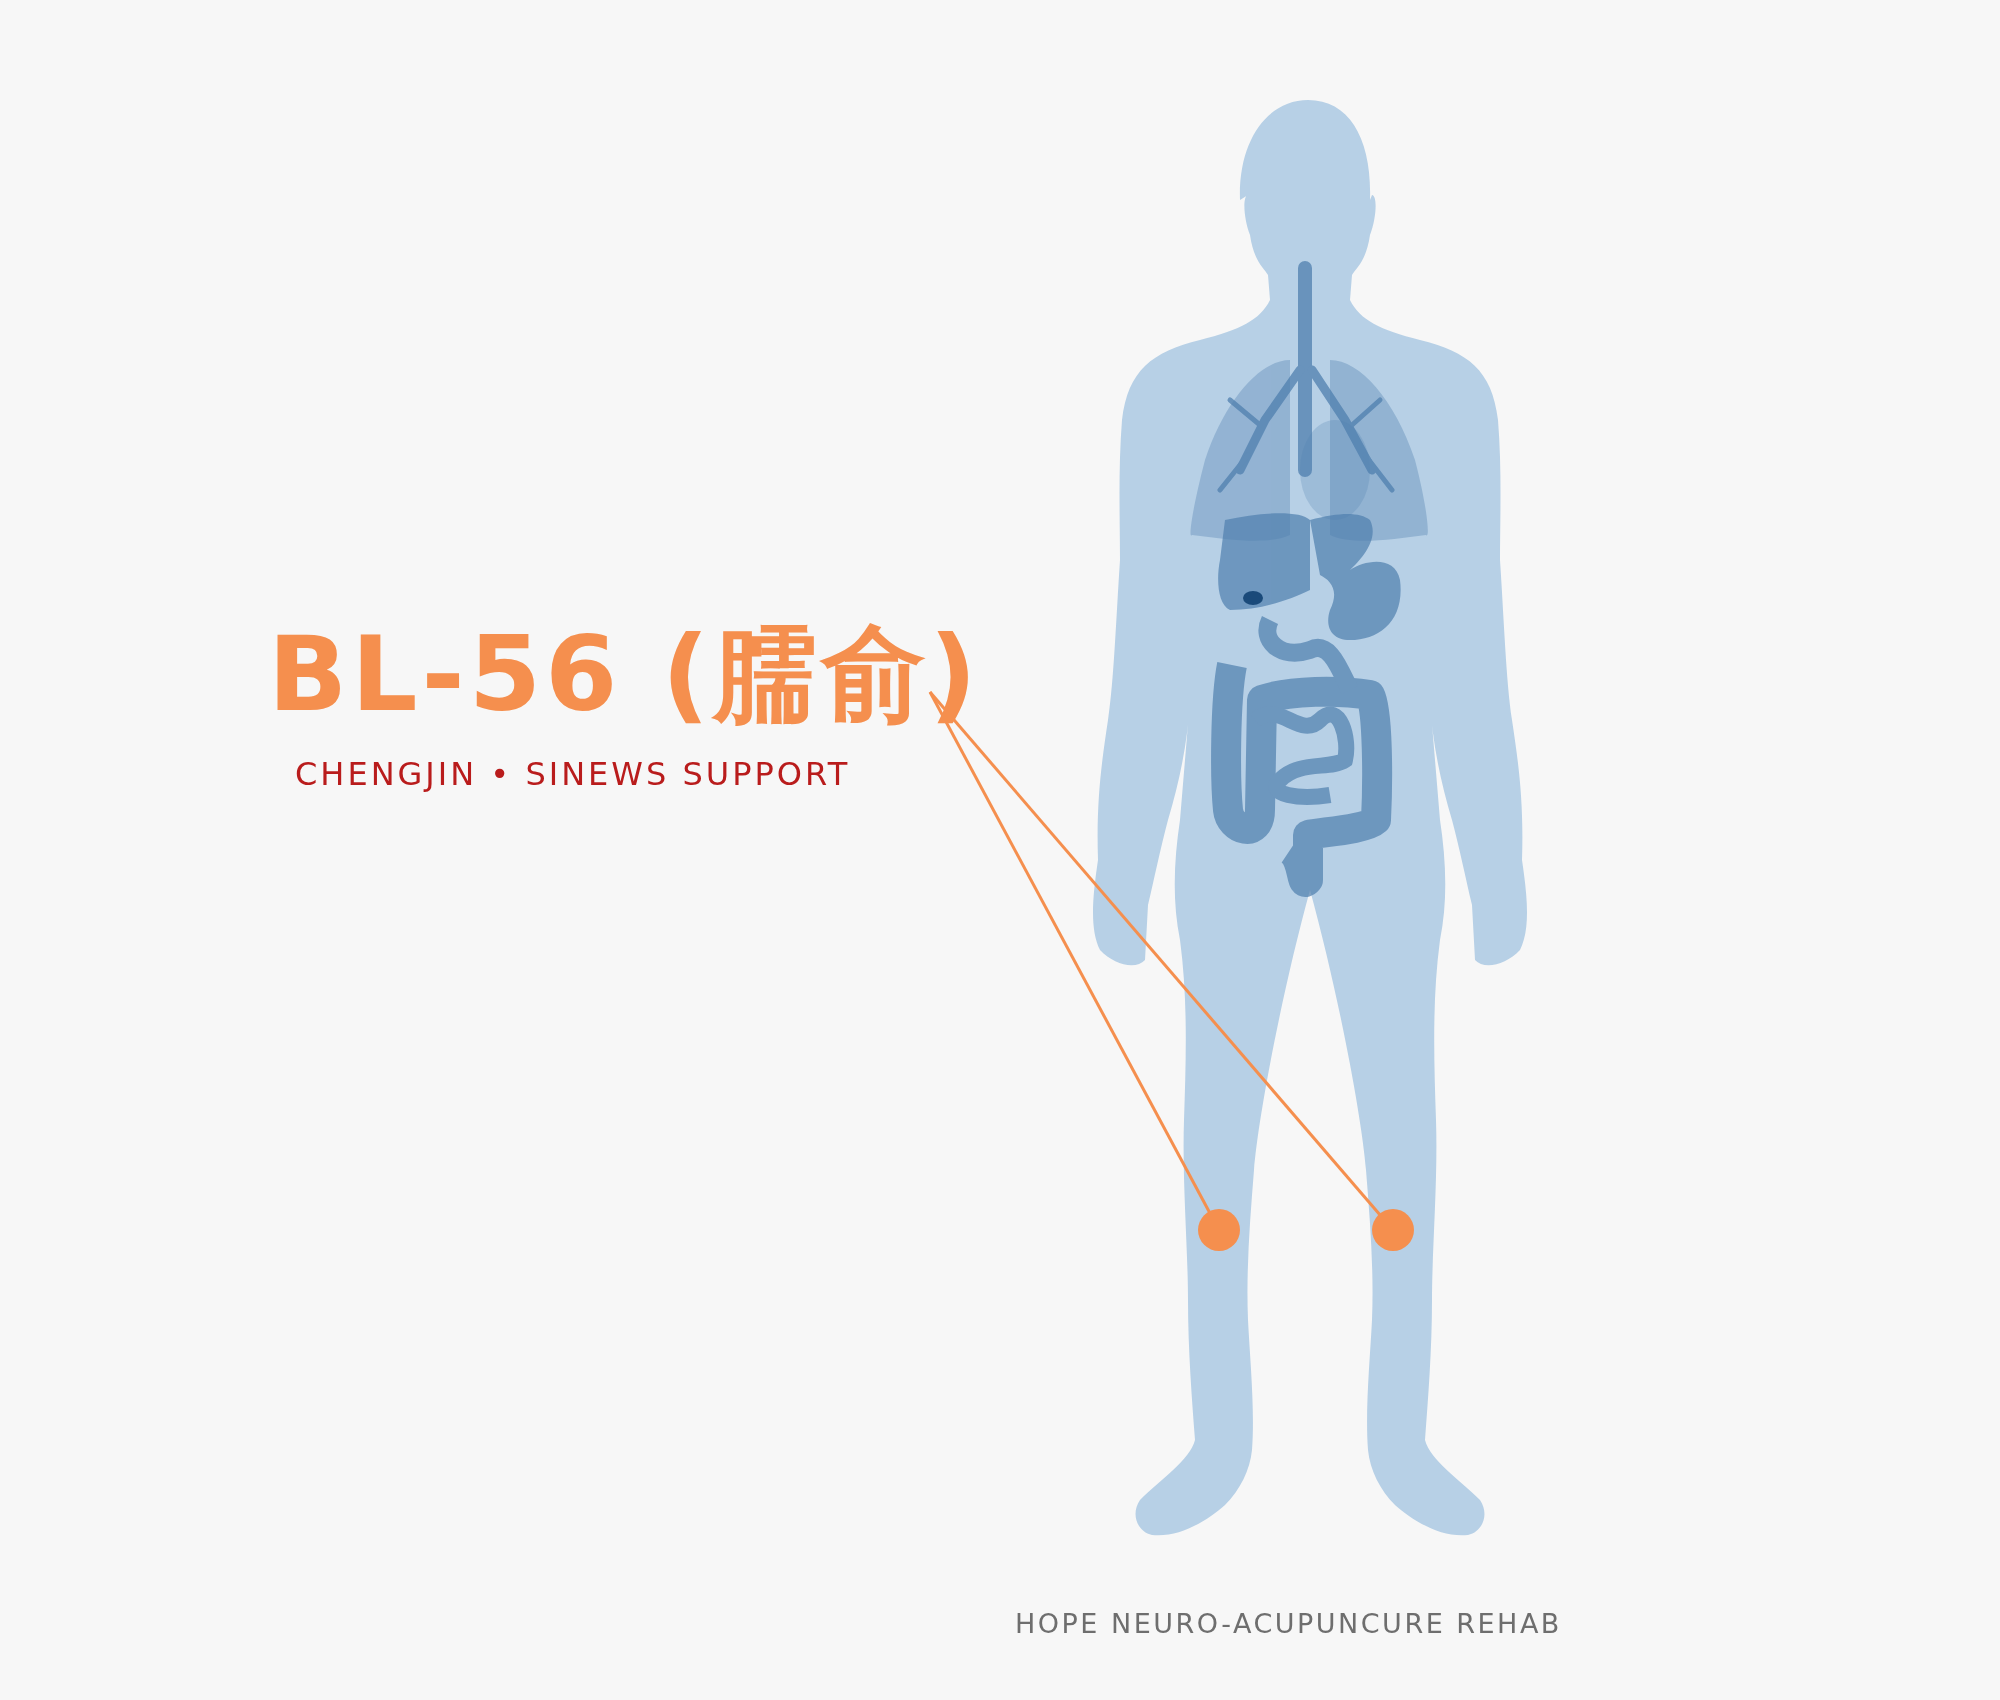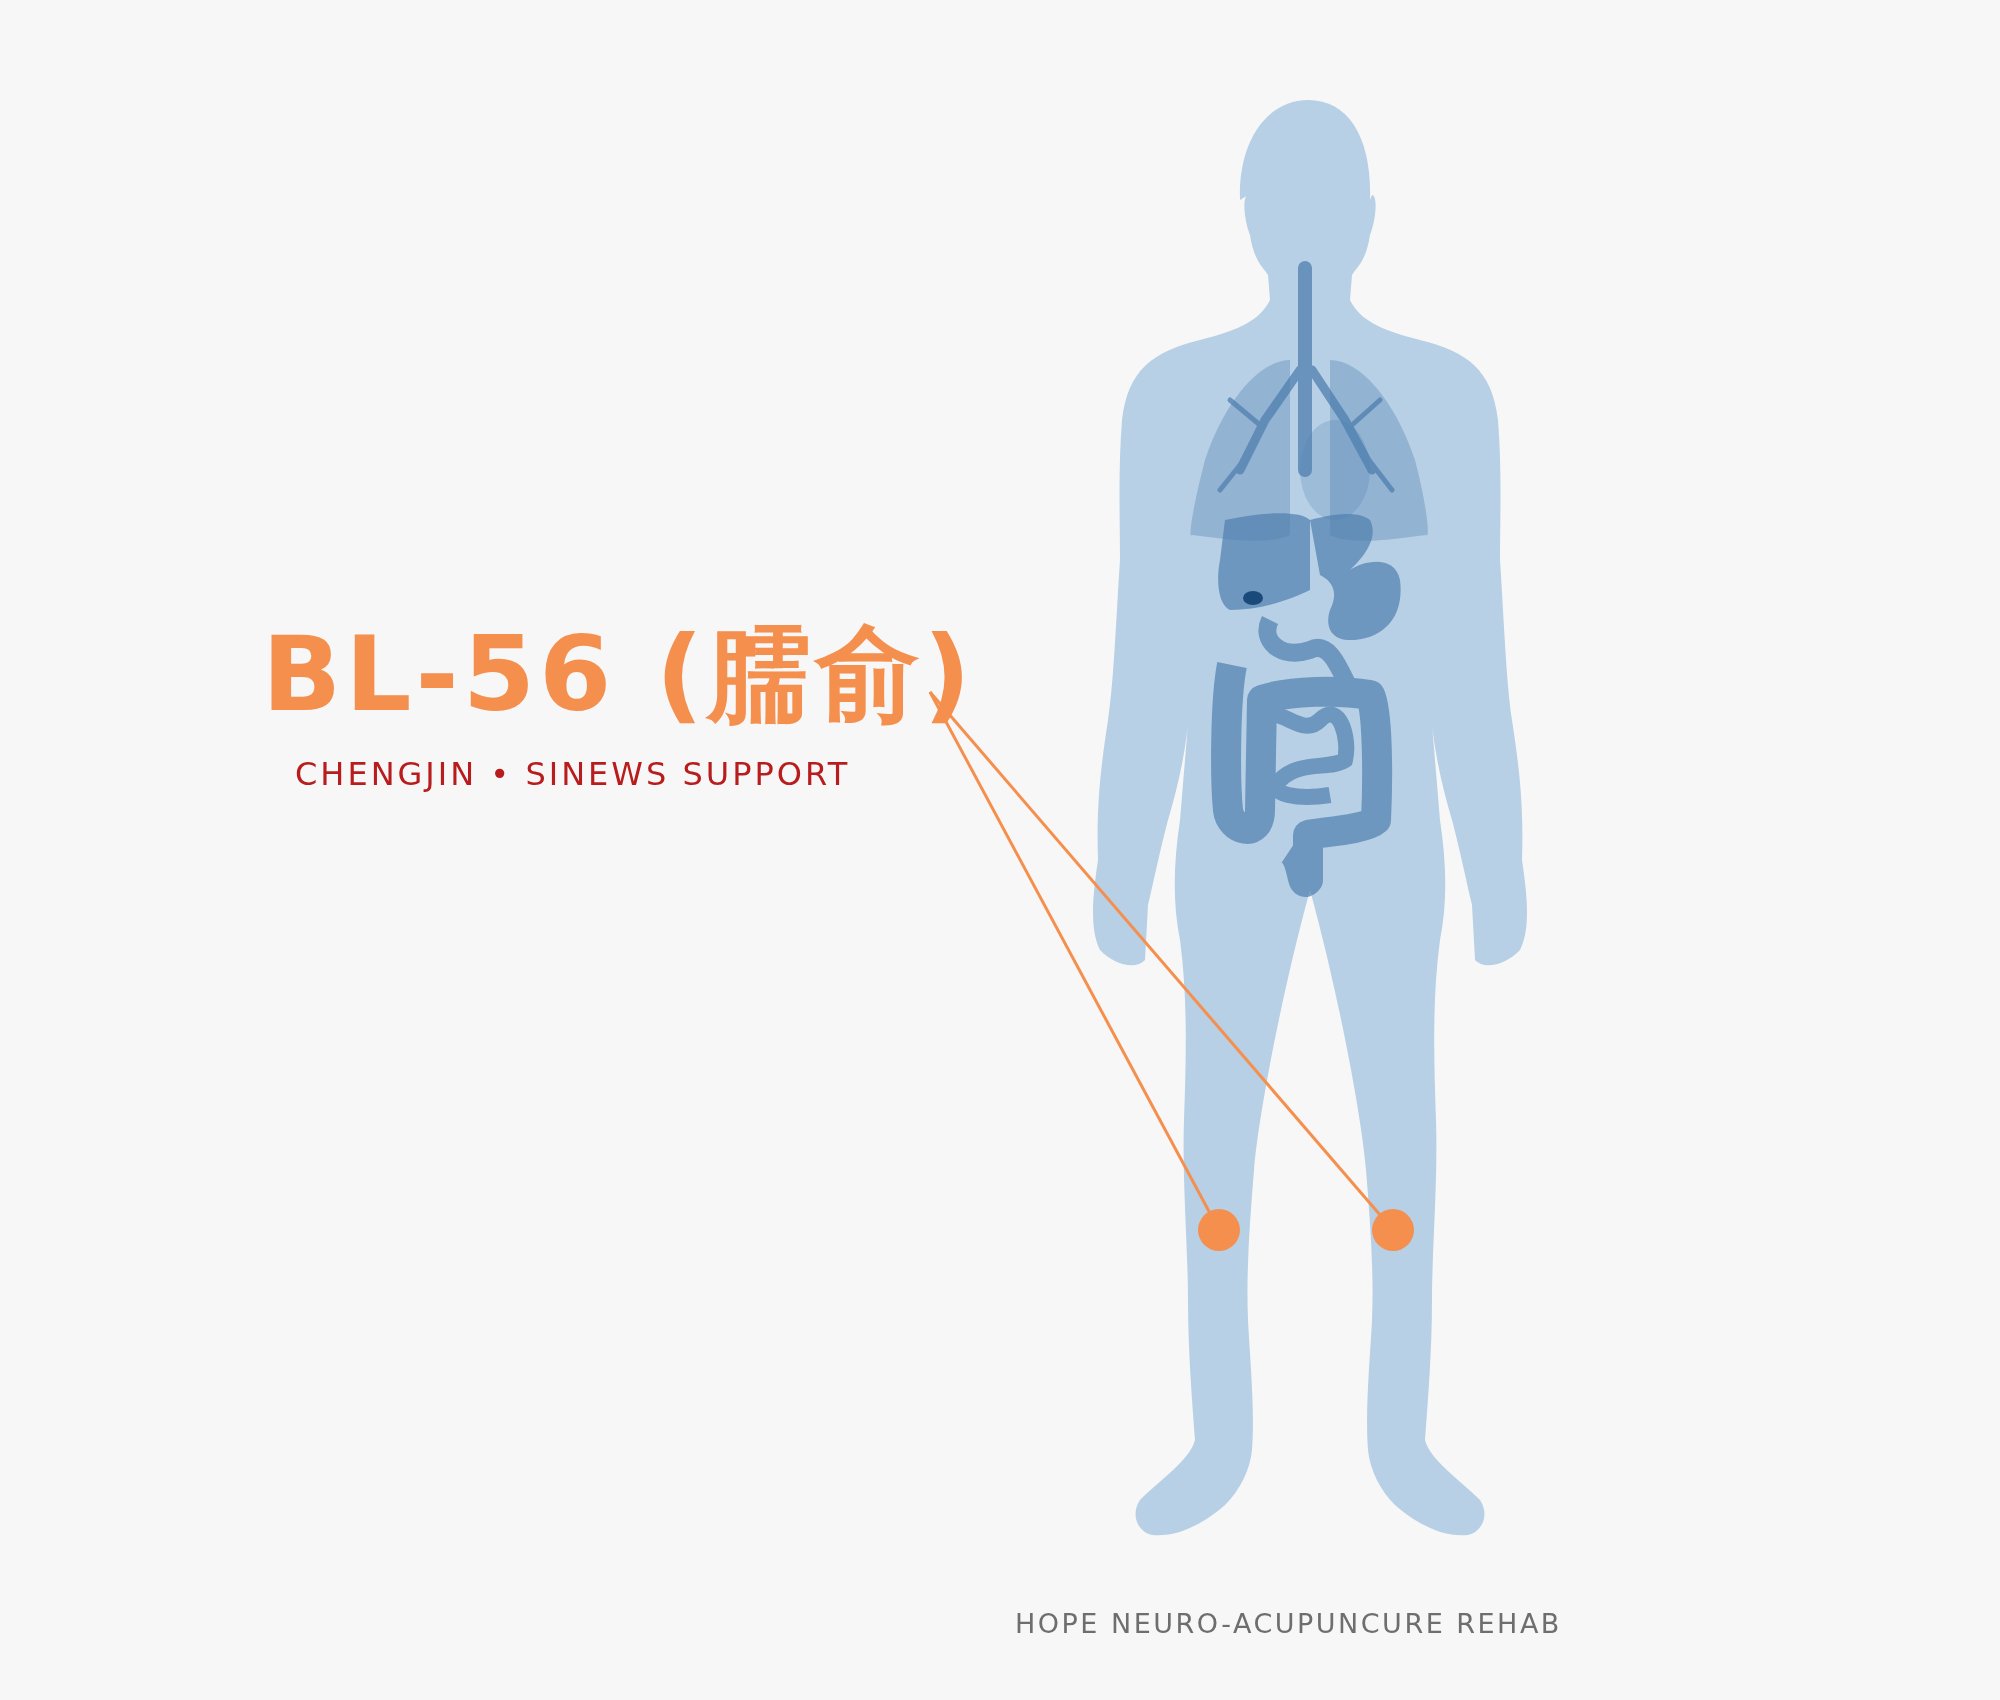--- a/index.html
+++ b/index.html
@@ -1,17 +1,17 @@
 <!DOCTYPE html>
 <html><head>
 <meta charset="utf-8">
 <style>
   html, body { margin:0; padding:0; }
   body { width:2000px; height:1700px; background:#f7f7f7; position:relative; overflow:hidden; font-family:"DejaVu Sans", sans-serif; }
-  .title { position:absolute; left:262px; top:622px; font-family:"DejaVu Sans", sans-serif; font-weight:bold; font-size:104px; color:#f58f4e; letter-spacing:4px; white-space:nowrap; line-height:1; }
+  .title { position:absolute; left:268px; top:622px; font-family:"DejaVu Sans", sans-serif; font-weight:bold; font-size:104px; color:#f58f4e; letter-spacing:4px; white-space:nowrap; line-height:1; }
   .subtitle { position:absolute; left:295px; top:758px; font-family:"DejaVu Sans", sans-serif; font-size:32px; color:#b91c1c; letter-spacing:3px; white-space:nowrap; line-height:1; }
   .footer { position:absolute; left:1015px; top:1610px; font-family:"DejaVu Sans", sans-serif; font-size:27px; color:#6e6e6e; letter-spacing:2.5px; white-space:nowrap; line-height:1;text-align:right; }
   svg.figure { position:absolute; left:0; top:0; }
 </style>
 </head>
 <body>
 
 <svg class="figure" width="2000" height="1700" viewBox="0 0 2000 1700" xmlns="http://www.w3.org/2000/svg">
 
   <g fill="#b7d0e6">

